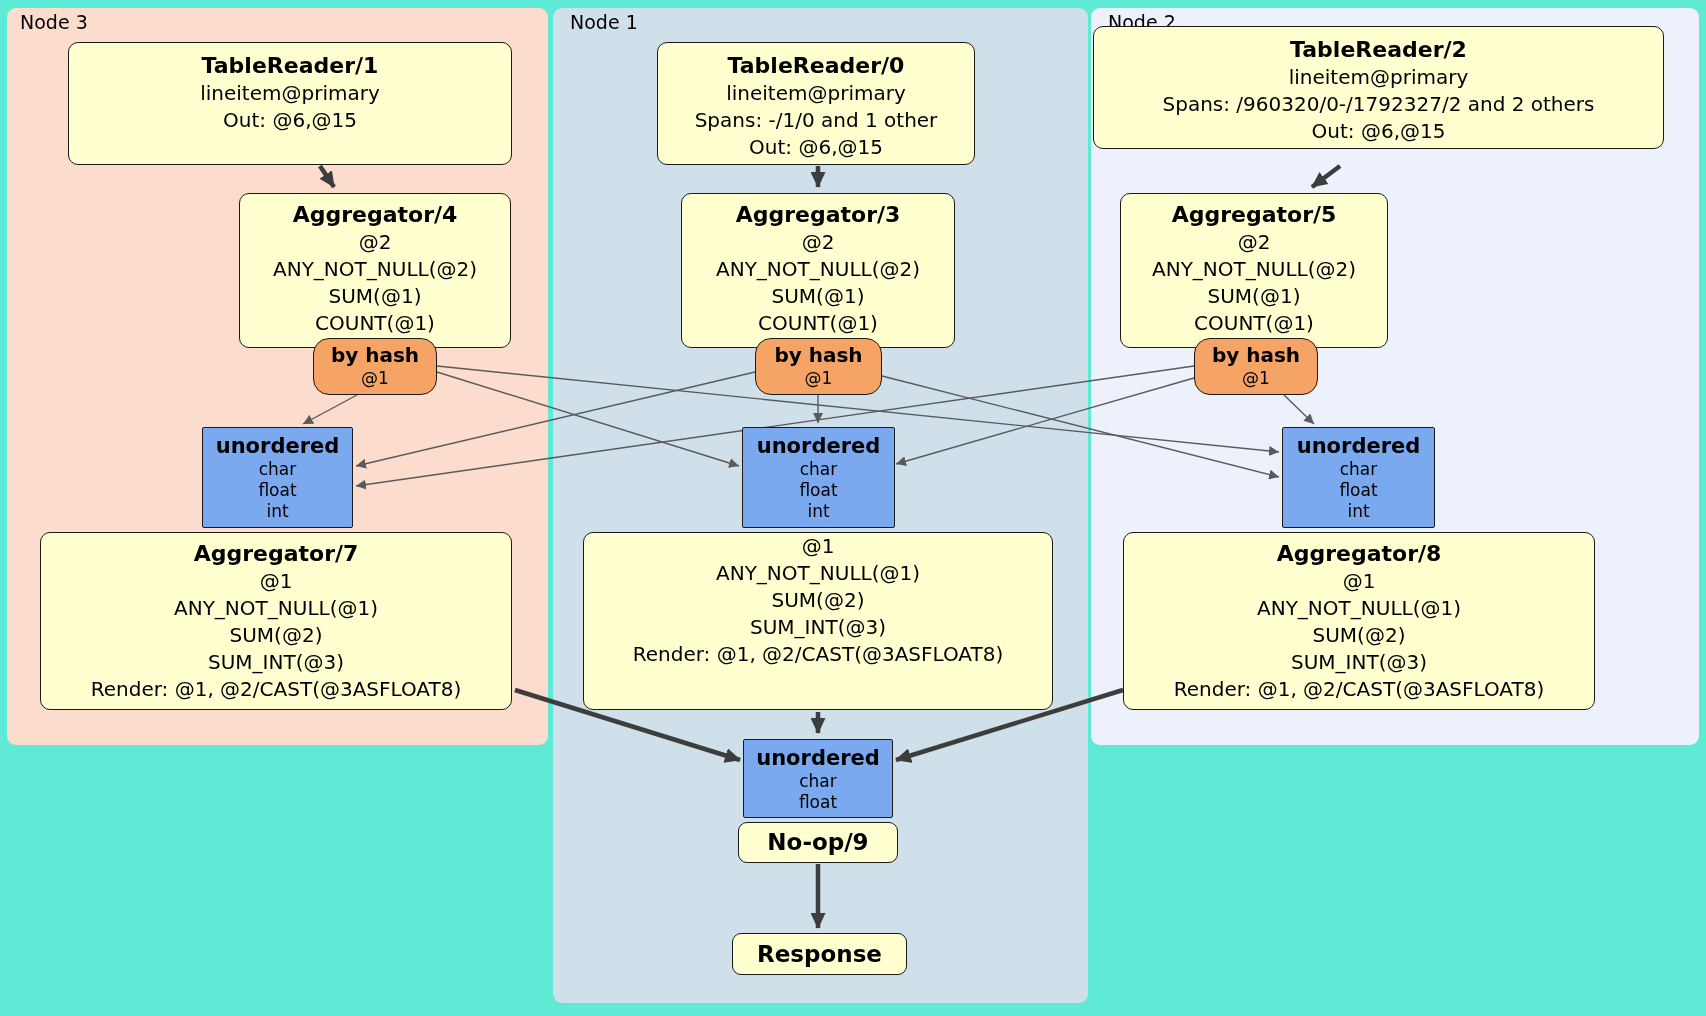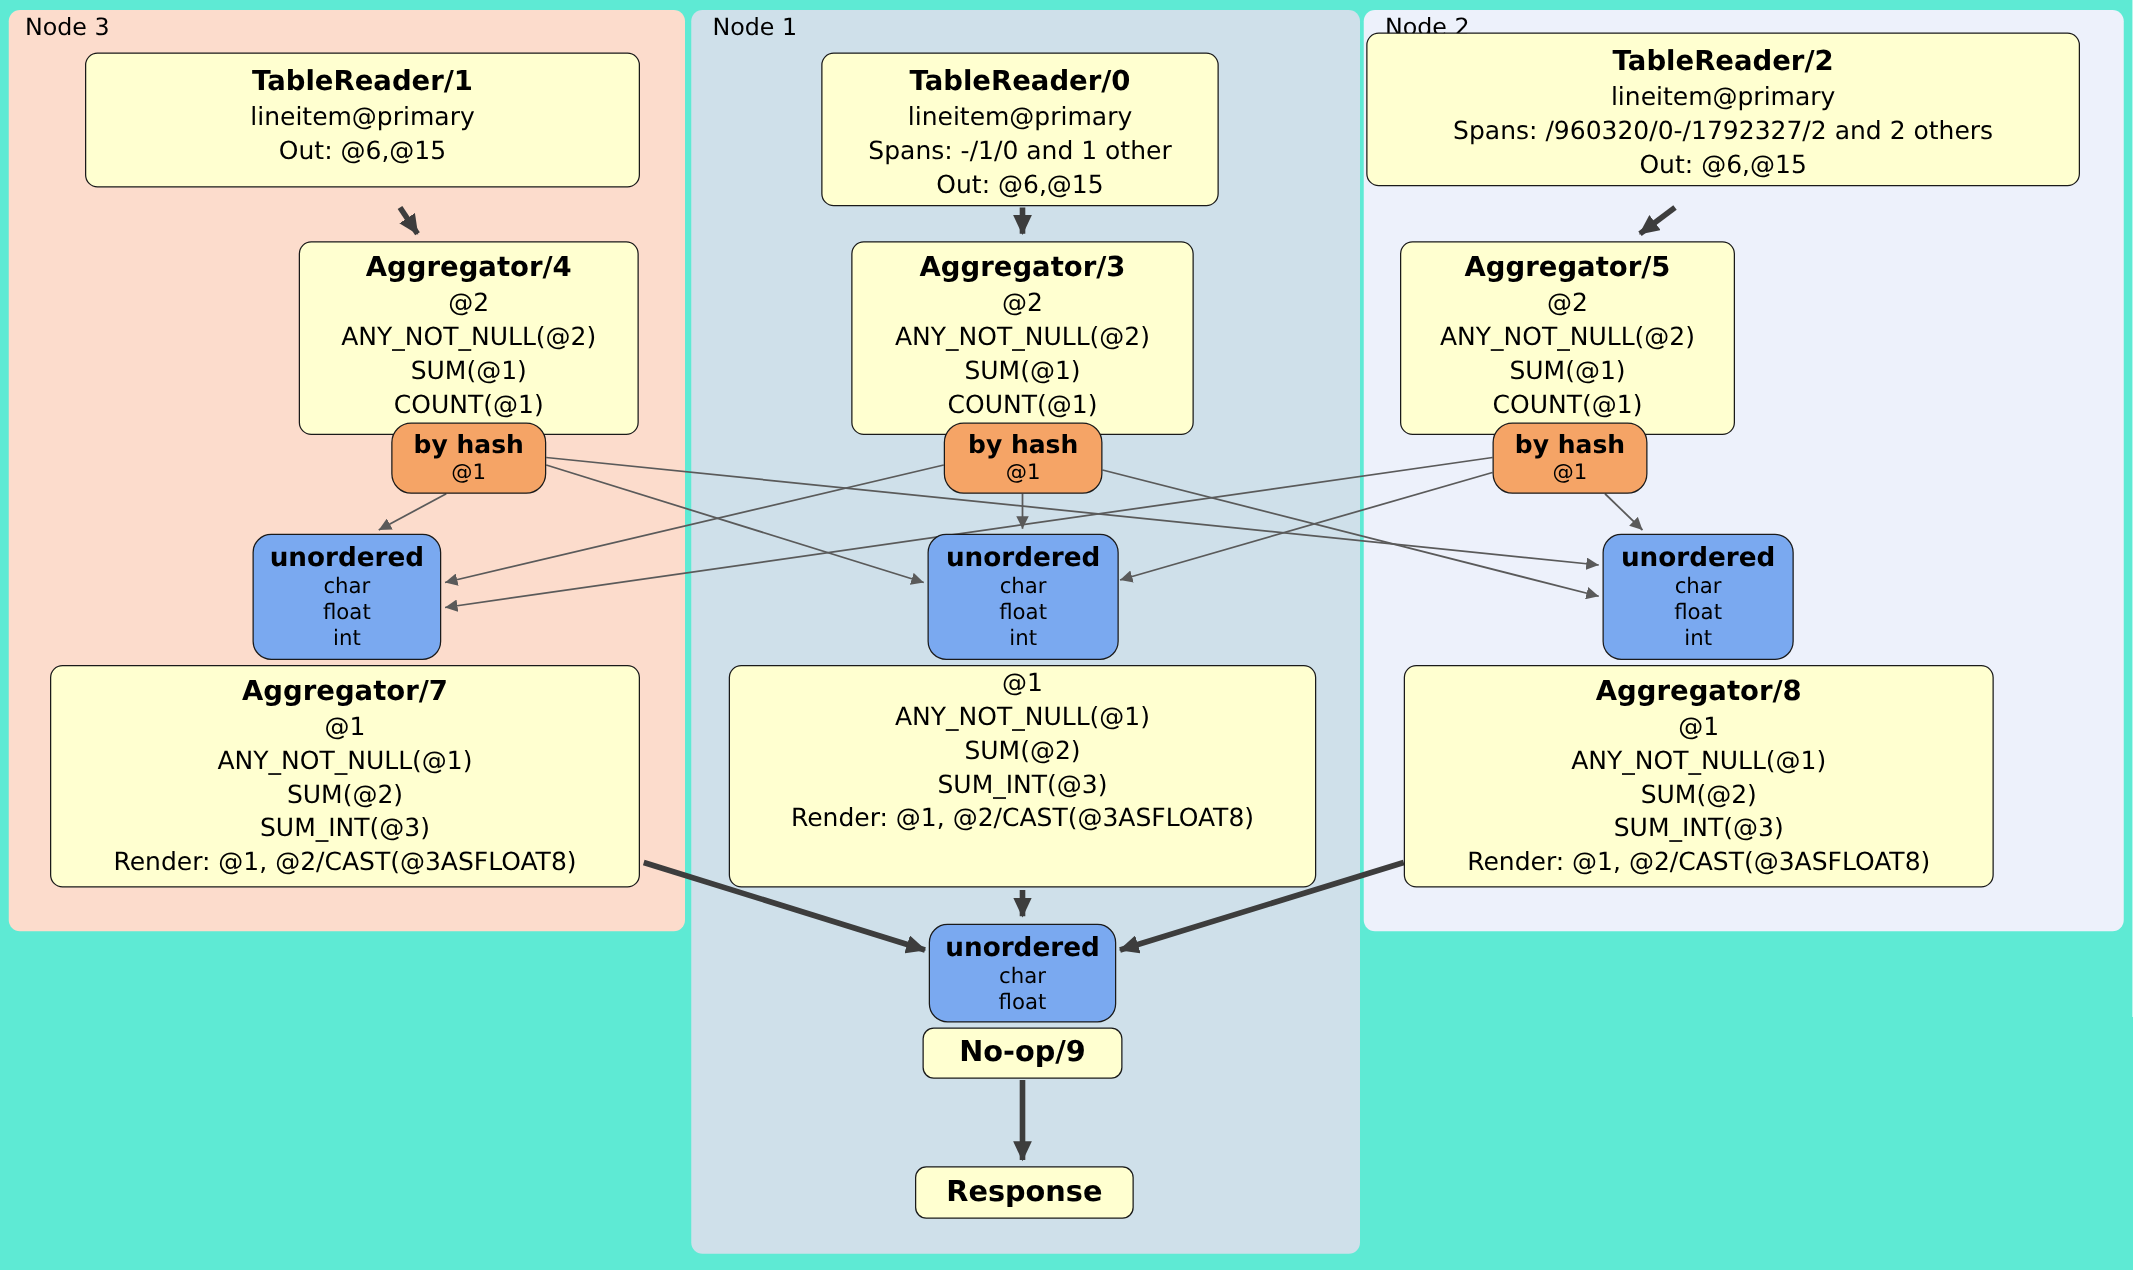--- a/index.html
+++ b/index.html
@@ -13,21 +13,21 @@
   .edges{position:absolute;left:0;top:0;z-index:2;}
   .box{position:absolute;z-index:3;text-align:center;box-sizing:border-box;}
   .proc{background:#ffffd0;border:1.6px solid #1a1a1a;border-radius:10px;}
   .title{font-size:22px;font-weight:bold;line-height:28px;height:28px;white-space:nowrap;}
   .line{font-size:20px;line-height:27px;height:27px;white-space:nowrap;}
   .tr .title{padding-top:9px;}
   .agg .title{padding-top:7px;}
   .router{background:#f5a466;border:1.8px solid #1a1a1a;border-radius:16px;}
   .router .rtitle{font-size:20px;font-weight:bold;line-height:26px;padding-top:3px;}
   .router .rsub{font-size:17px;line-height:20px;}
-  .sync{background:#7aa9f0;border:1.8px solid #1a1a1a;border-radius:15px;}
+  .sync{background:#7aa9f0;border:1.8px solid #1a1a1a;border-radius:2px;}
   .sync .stitle{font-size:21px;font-weight:bold;line-height:26px;padding-top:5px;}
   .sync .sitem{font-size:17px;line-height:21px;}
   .small-proc{background:#ffffd0;border:1.8px solid #1a1a1a;border-radius:9px;}
   .noop-title,.resp-title{font-size:23px;font-weight:bold;}
 </style>
 </head>
 <body>
 
 <div class="canvas">
 
@@ -67,21 +67,21 @@
       <line x1="437" y1="366" x2="1279" y2="452" marker-end="url(#thin)"></line>
       <line x1="818" y1="395" x2="818" y2="423" marker-end="url(#thin)"></line>
       <line x1="755" y1="372" x2="356" y2="466" marker-end="url(#thin)"></line>
       <line x1="882" y1="376" x2="1279" y2="477" marker-end="url(#thin)"></line>
       <line x1="1284" y1="395" x2="1314" y2="424" marker-end="url(#thin)"></line>
       <line x1="1194" y1="366" x2="356" y2="486" marker-end="url(#thin)"></line>
       <line x1="1194" y1="378" x2="896" y2="464" marker-end="url(#thin)"></line>
     </g>
   </svg>
 
-  <div class="box proc tr" style="left:68px;top:42px;width:444px;height:108px;text-align:center;">
+  <div class="box proc tr" style="left:68px;top:42px;width:444px;height:123px;text-align:center;">
     <div class="title">TableReader/1</div>
     <div class="line">lineitem@primary</div>
     <div class="line">Out: @6,@15</div>
   </div>
   <div class="box proc tr" style="left:657px;top:42px;width:318px;height:123px;">
     <div class="title">TableReader/0</div>
     <div class="line">lineitem@primary</div>
     <div class="line">Spans: -/1/0 and 1 other</div>
     <div class="line">Out: @6,@15</div>
   </div>

